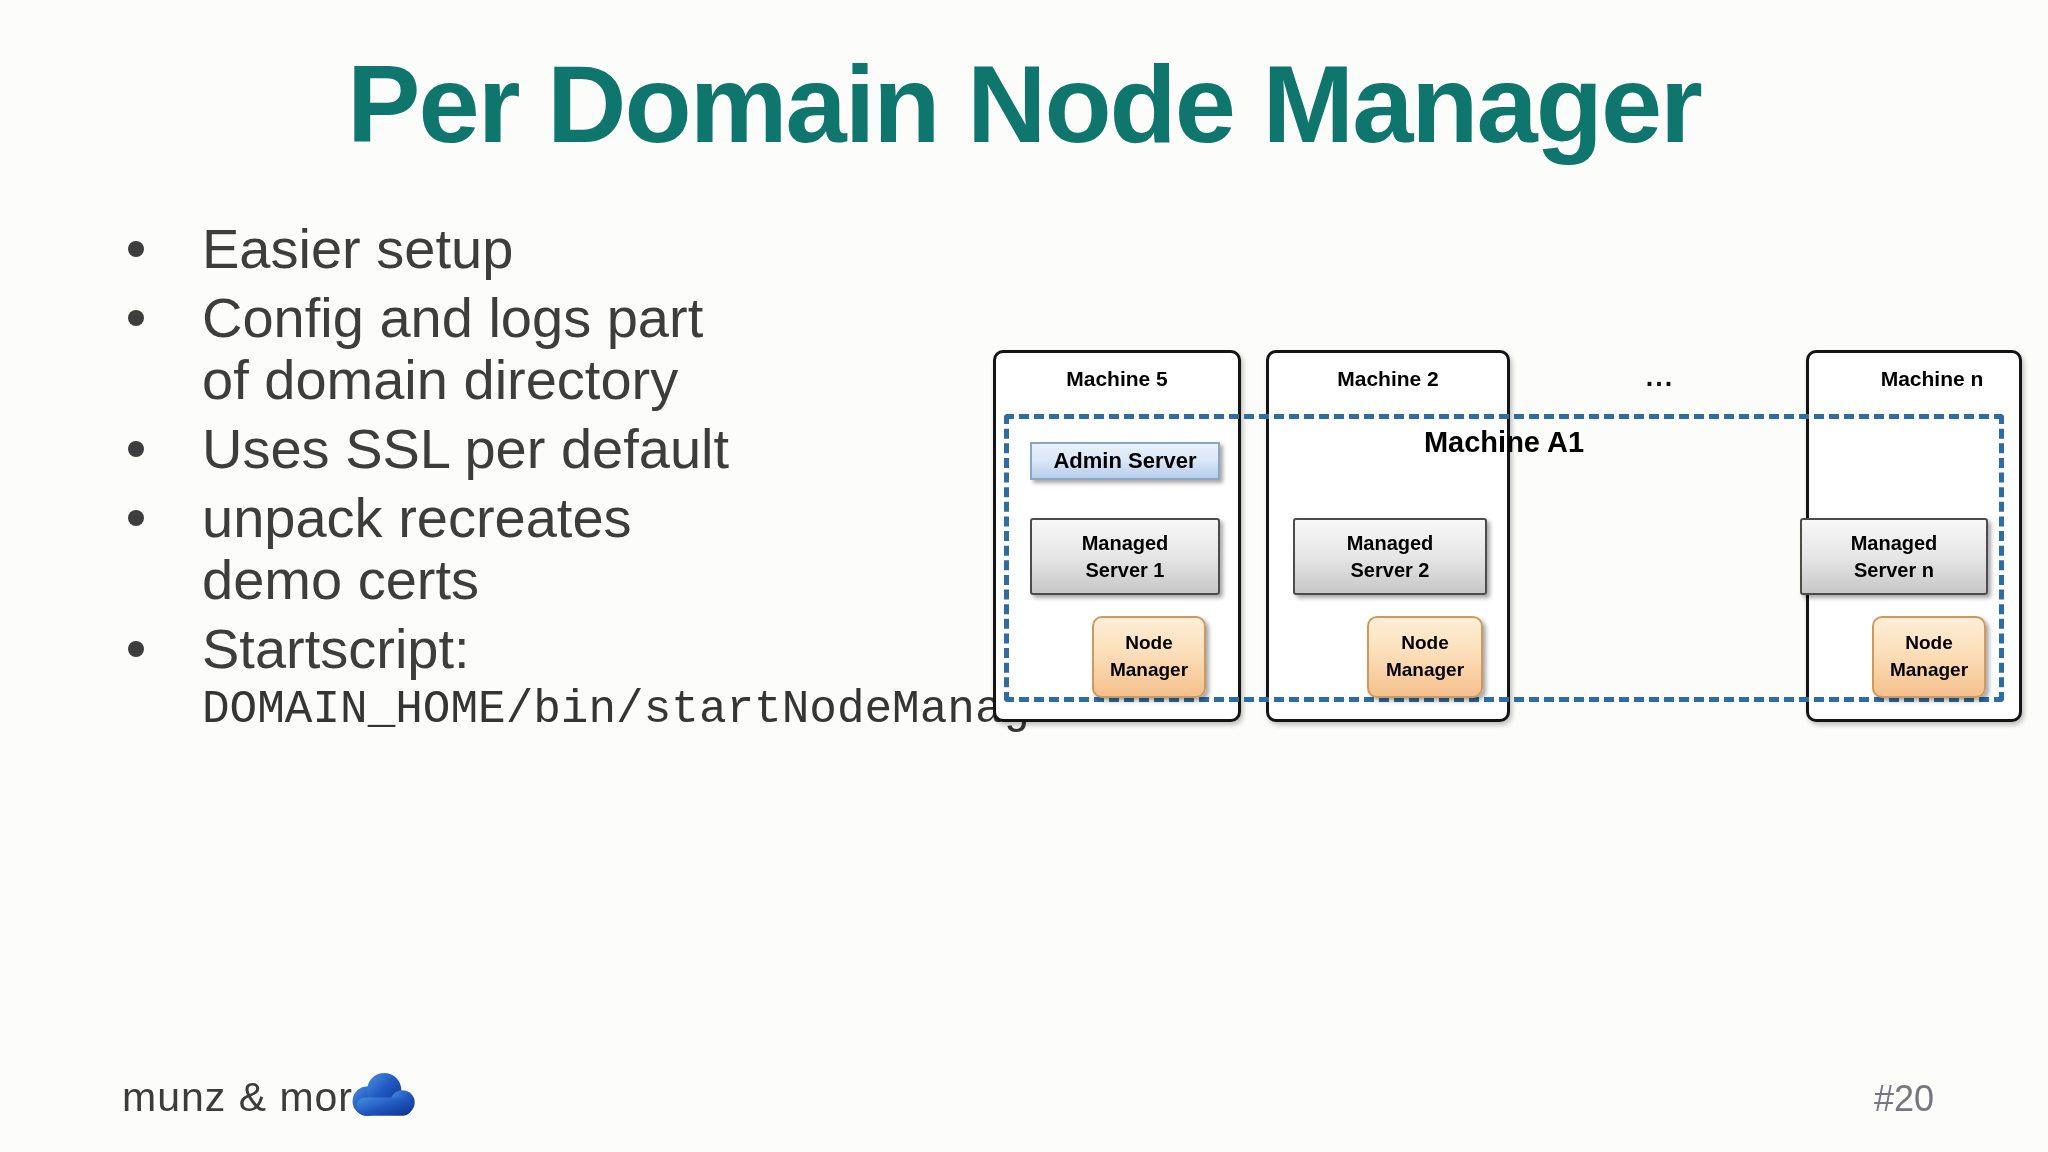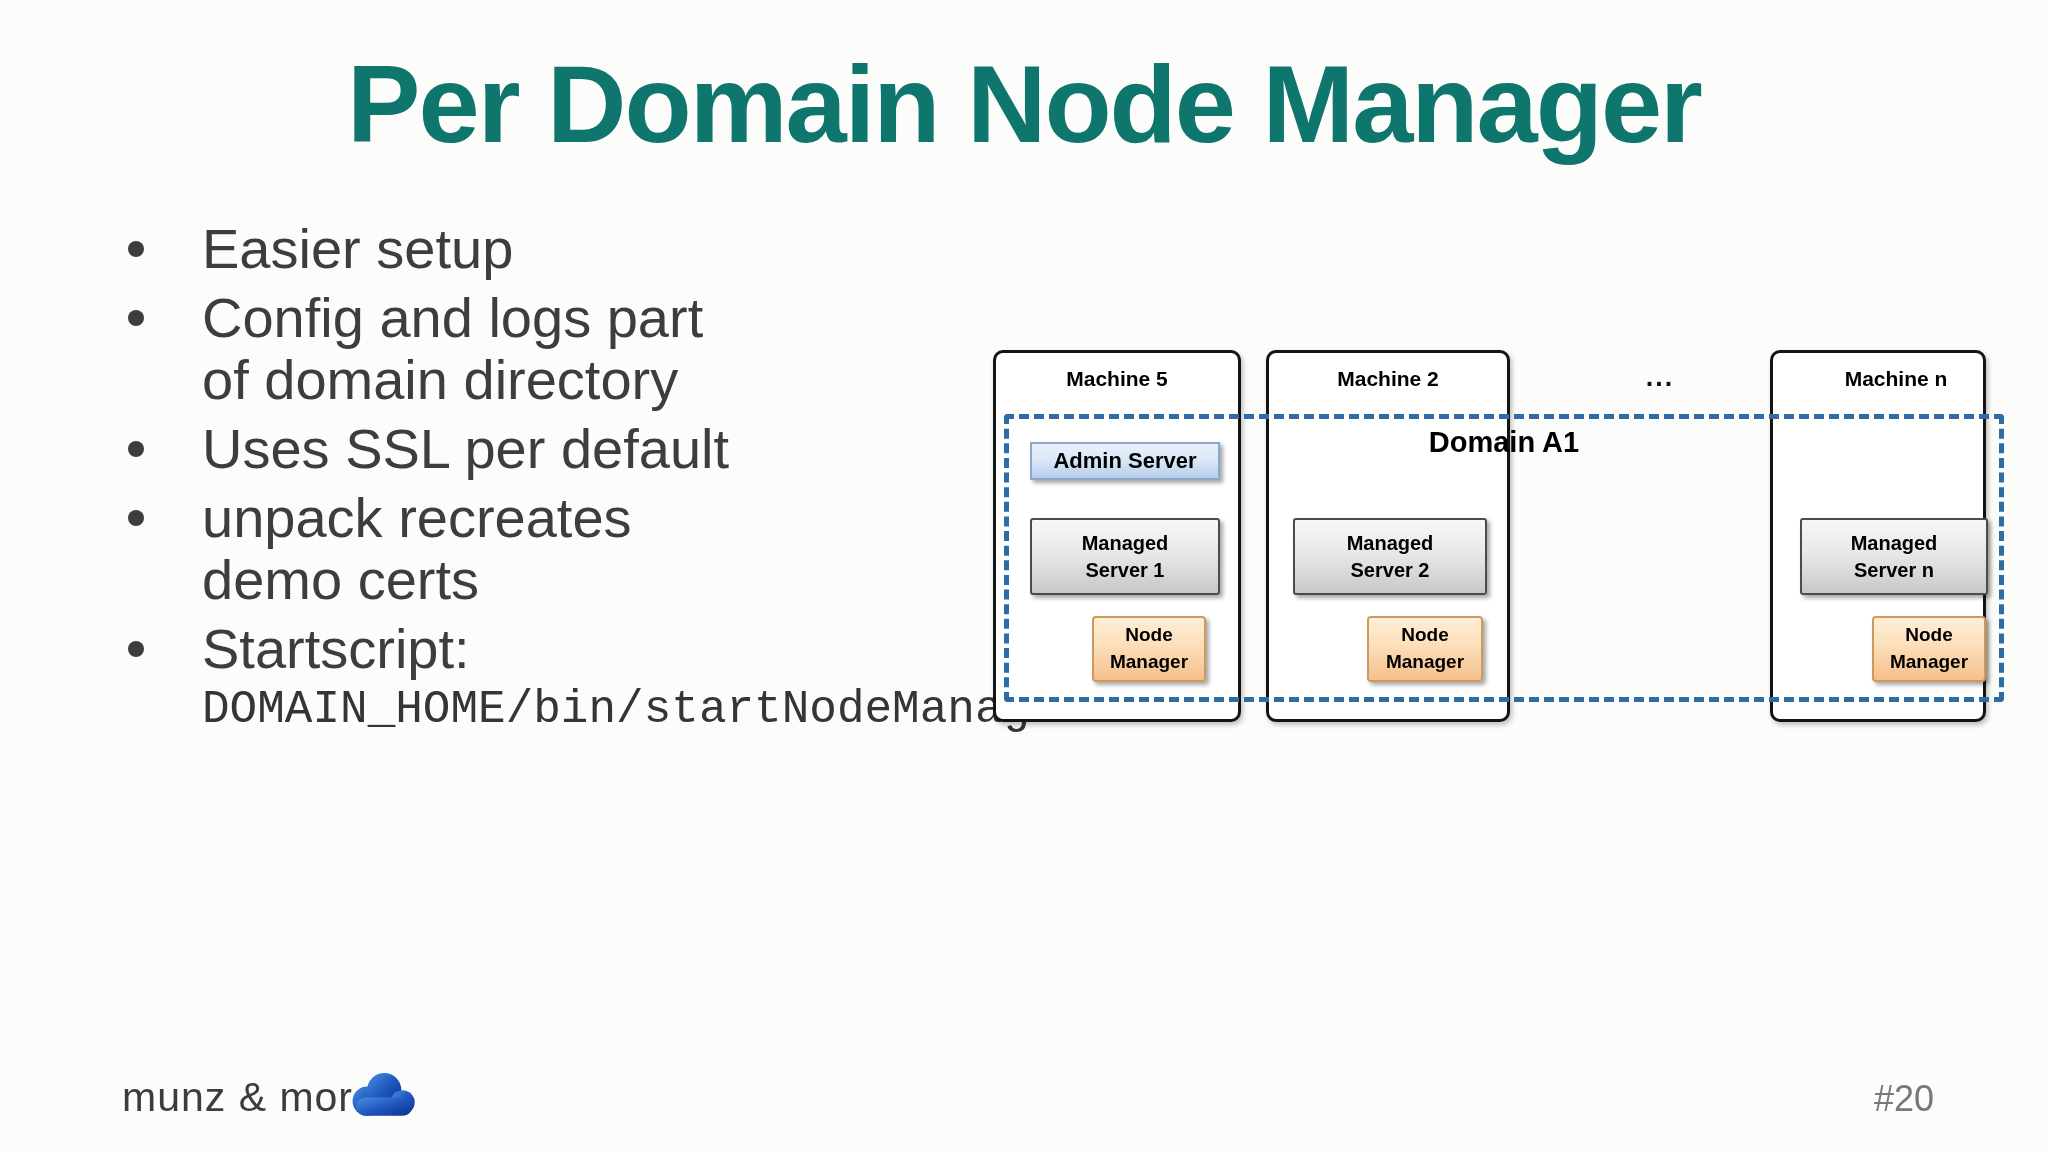--- a/index.html
+++ b/index.html
@@ -36,21 +36,21 @@
   .diagram{position:absolute;left:990px;top:348px;width:1050px;height:390px;}
   .machine{
     position:absolute;top:2px;height:372px;background:#ffffff;
     border:3px solid #141414;border-radius:10px;
     box-shadow:2px 3px 5px rgba(0,0,0,0.25);
     text-align:center;padding-top:14px;box-sizing:border-box;
     font-size:21px;font-weight:bold;color:#000;
   }
   .m1{left:3px;width:248px;}
   .m2{left:276px;width:244px;}
-  .mn{left:780px;width:216px;padding-left:36px;}
+  .mn{left:816px;width:216px;padding-left:36px;}
   .ellipsis{
     position:absolute;left:610px;top:14px;width:120px;text-align:center;
     font-size:27px;font-weight:bold;color:#111;letter-spacing:2px;
   }
   .domain{
     position:absolute;left:14px;top:66px;width:1000px;height:288px;
     border:5px dashed #2e6da4;border-radius:4px;background:transparent;
     box-sizing:border-box;
   }
   .domain-label{
@@ -69,23 +69,23 @@
   }
   .ms{
     top:170px;height:77px;font-size:20px;line-height:1.35;
     background:linear-gradient(to bottom,#f8f8f8 0%,#e6e6e6 50%,#c7c7c7 100%);
     border:2px solid #4c4c4c;border-radius:3px;
   }
   .ms1{left:40px;width:190px;}
   .ms2{left:303px;width:194px;}
   .msn{left:810px;width:188px;}
   .nm{
-    top:268px;height:66px;font-size:19px;line-height:1.4;
+    top:268px;height:82px;font-size:19px;line-height:1.4;
     background:linear-gradient(to bottom,#fdeed6 0%,#fce1bd 40%,#f5c08c 100%);
-    border:2px solid #cc9a5e;border-radius:4px;
+    border:2px solid #cc9a5e;border-radius:10px;
   }
   .nm1{left:102px;width:114px;}
   .nm2{left:377px;width:116px;}
   .nmn{left:882px;width:114px;}
   
   .brand{
     position:absolute;left:122px;top:1074px;font-size:41px;color:#3c3c3c;
     letter-spacing:1px;
   }
   .cloud{position:absolute;left:344px;top:1068px;width:78px;height:54px;}
@@ -131,21 +131,21 @@
     </div>
     <div class="machine m2">
       <span>Machine 2</span>
     </div>
     <div class="machine mn">
       <span>Machine n</span>
     </div>
     <div class="ellipsis">...</div>
 
     <div class="domain"></div>
-    <div class="domain-label">Domain A1</div>
+    <div class="domain-label">Machine A1</div>
 
     <div class="inner-box admin">Admin Server</div>
 
     <div class="inner-box ms ms1">Managed
 Server 1</div>
     <div class="inner-box ms ms2">Managed
 Server 2</div>
     <div class="inner-box ms msn">Managed
 Server n</div>
 

